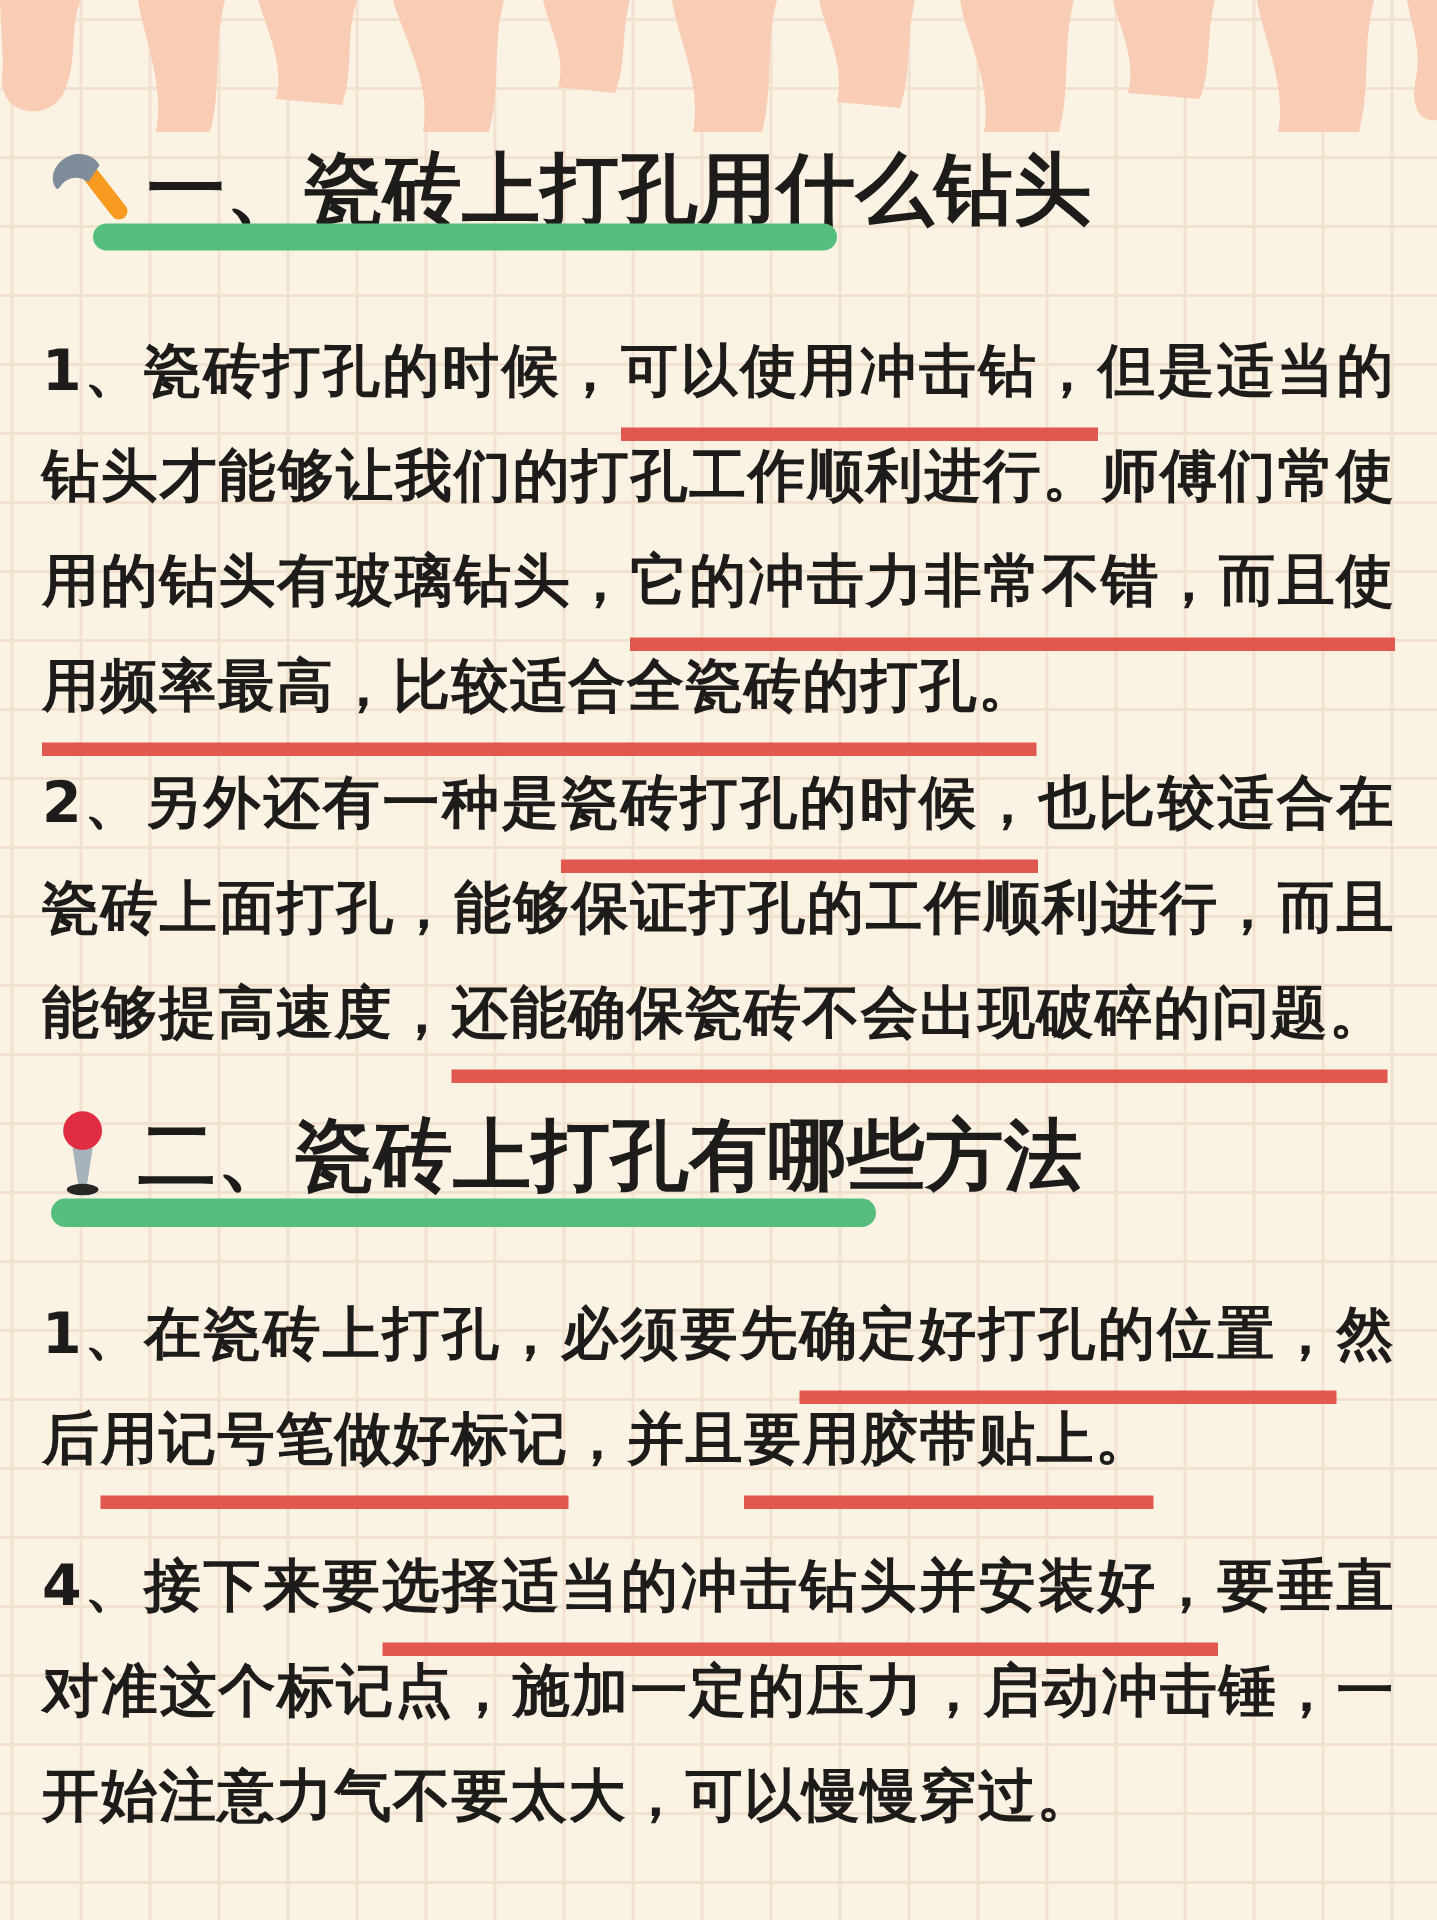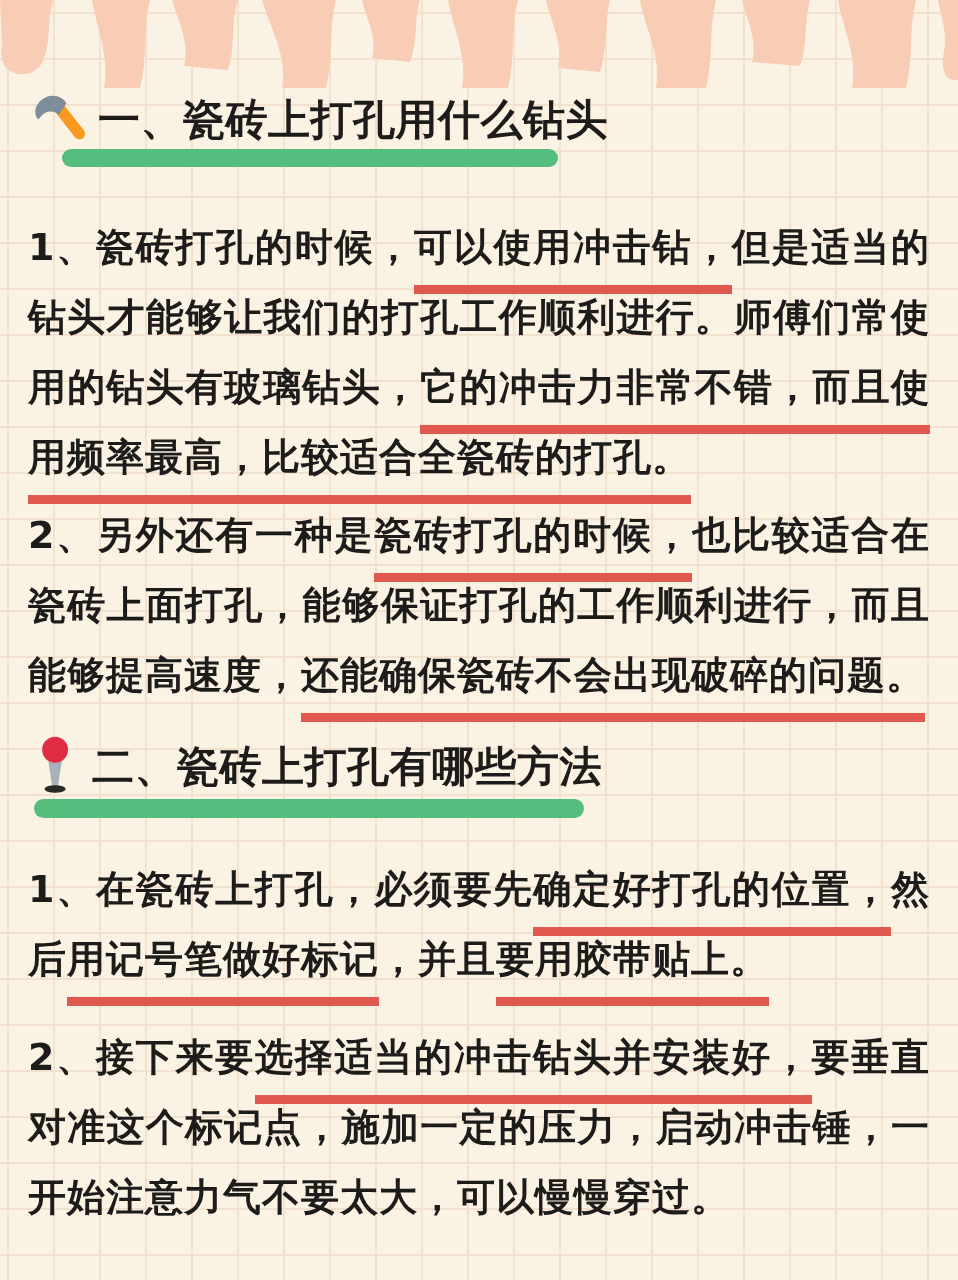--- a/index.html
+++ b/index.html
@@ -13,21 +13,21 @@
     background-size:46px 46px;
     background-position:7px 12px;
     font-family:"DejaVu Sans", sans-serif;
     color:#1E1C1A;
   }
   .band { position:absolute; top:0; left:0; width:958px; height:88px; }
   .hrow { position:absolute; display:flex; align-items:center; gap:12px; }
   .hrow.h1 { top:92px; left:30px; }
   .hrow.h2 { top:736px; left:34px; }
   .h-icon { flex:0 0 auto; display:block; }
-  .h-text { font-size:42px; font-weight:700; letter-spacing:0.5px; color:#1E1C1A; white-space:nowrap; }
+  .h-text { font-size:52px; font-weight:700; letter-spacing:0.5px; color:#1E1C1A; white-space:nowrap; }
   .greenbar { position:absolute; height:18px; border-radius:10px; background:#55BE7C; }
   .greenbar.b1 { top:149px; left:62px; width:496px; }
   .greenbar.b2 { top:799px; left:34px; width:550px; height:19px; }
   .para {
     position:absolute; left:28px; width:902px;
     font-size:38px; font-weight:700; line-height:70px;
     text-align:justify; letter-spacing:1px; color:#1E1C1A;
   }
   .para.p1 { top:212px; }
   .para.p2 { top:500px; }
@@ -80,15 +80,15 @@
       <path d="M15 26 L29 26 L25 52 L19 52 Z" fill="#A7B2BA"></path>
       <ellipse cx="22" cy="55" rx="11" ry="4" fill="#2A2824"></ellipse>
       <circle cx="22" cy="14" r="13.5" fill="#E02D44"></circle>
     </svg>
     <div class="h-text">二、瓷砖上打孔有哪些方法</div>
   </div>
   <div class="greenbar b2"></div>
 
   <div class="para p3"><span>1、在瓷砖上打孔，必须要先</span><span class="ul-red">确定好打孔的位置，</span><span>然后</span><span class="ul-red">用记号笔做好标记</span><span>，并且</span><span class="ul-red">要用胶带贴上。</span></div>
 
-  <div class="para p4"><span>2、接下来要</span><span class="ul-red">选择适当的冲击钻头并安装好，</span><span>要垂直对准这个标记点，施加一定的压力，启动冲击锤，一开始注意力气不要太大，可以慢慢穿过。</span></div>
+  <div class="para p4"><span>4、接下来要</span><span class="ul-red">选择适当的冲击钻头并安装好，</span><span>要垂直对准这个标记点，施加一定的压力，启动冲击锤，一开始注意力气不要太大，可以慢慢穿过。</span></div>
 
 </div>
 
 </body></html>

